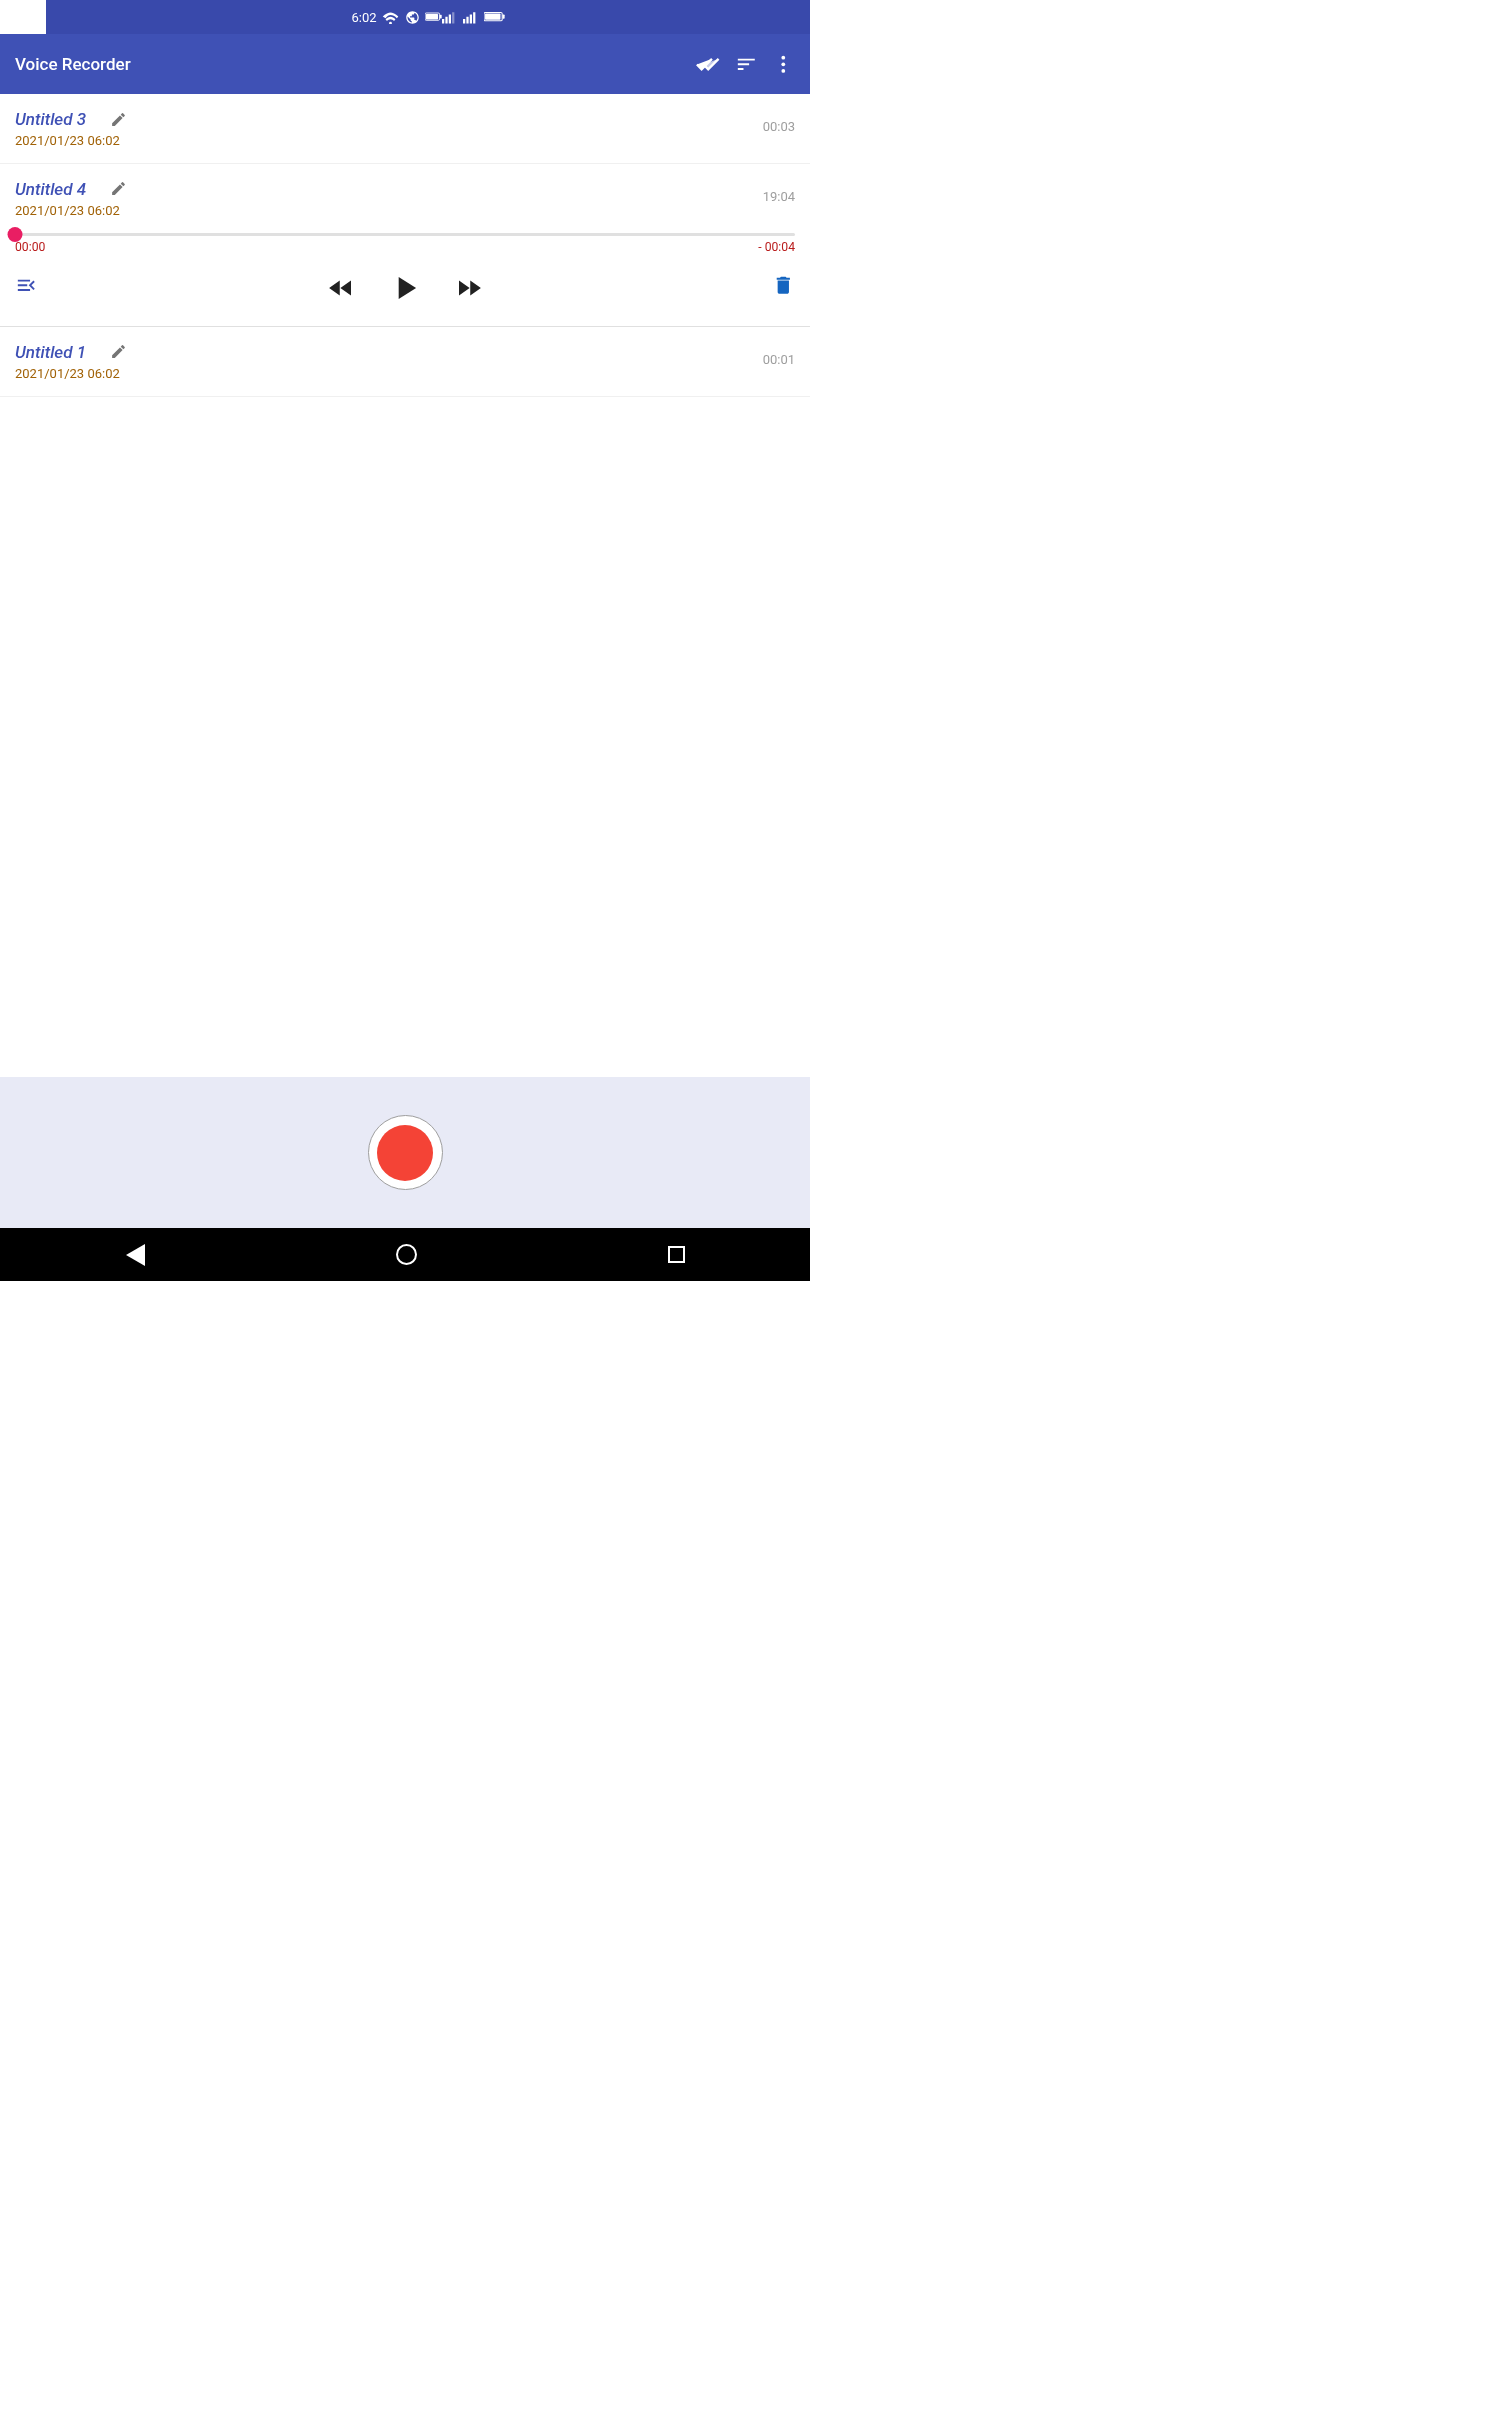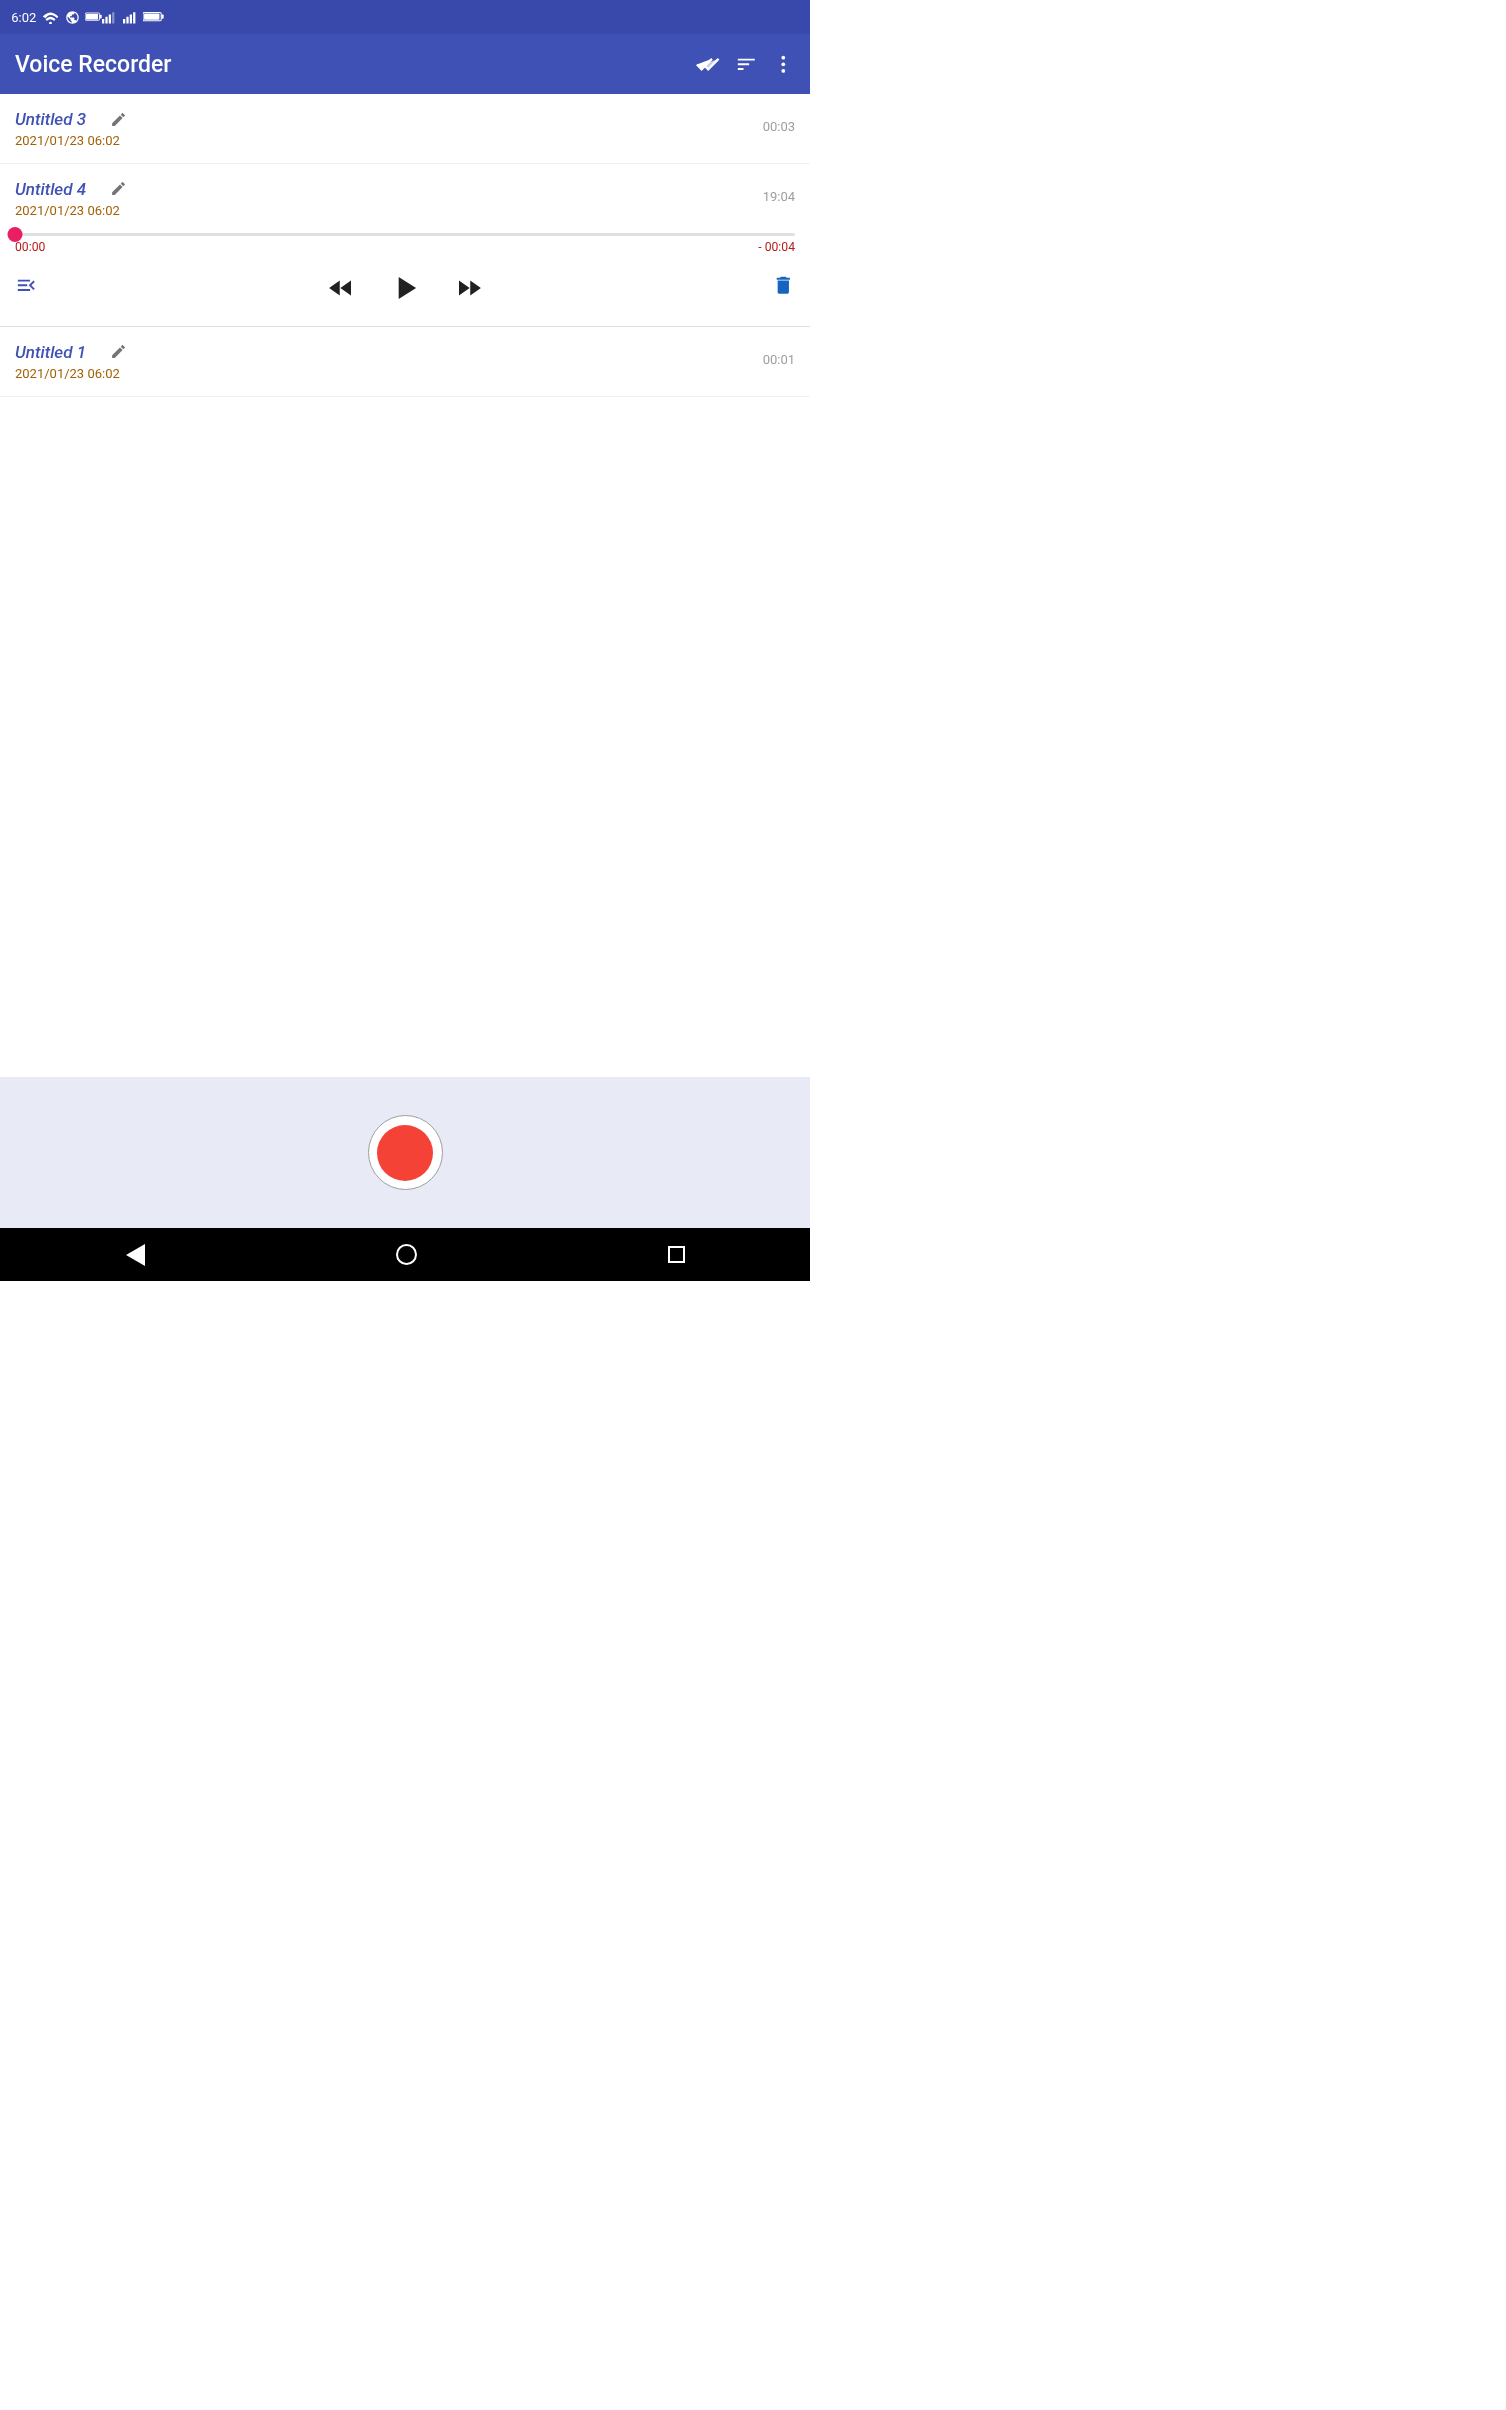--- a/index.html
+++ b/index.html
@@ -16,24 +16,25 @@
       overflow: hidden;
       position: relative;
     }
 
     
     .status-bar {
       background: #3949ab;
       height: 34px;
       display: flex;
       align-items: center;
-      justify-content: flex-start;
+      justify-content: center;
       padding: 0 11.3px;
       color: #fff;
       font-size: 13px;
+      margin-left: 46px;
     }
 
     .status-left {
       display: flex;
       align-items: center;
       gap: 5.6px;
     }
 
     .status-right {
       display: flex;
@@ -46,21 +47,21 @@
       background: #3f51b5;
       height: 60px;
       display: flex;
       align-items: center;
       padding: 0 15px;
       justify-content: space-between;
     }
 
     .app-bar-title {
       color: #fff;
-      font-size: 23px;
+      font-size: 17px;
       font-weight: 500;
     }
 
     .app-bar-actions {
       display: flex;
       align-items: center;
       gap: 15px;
     }
 
     

